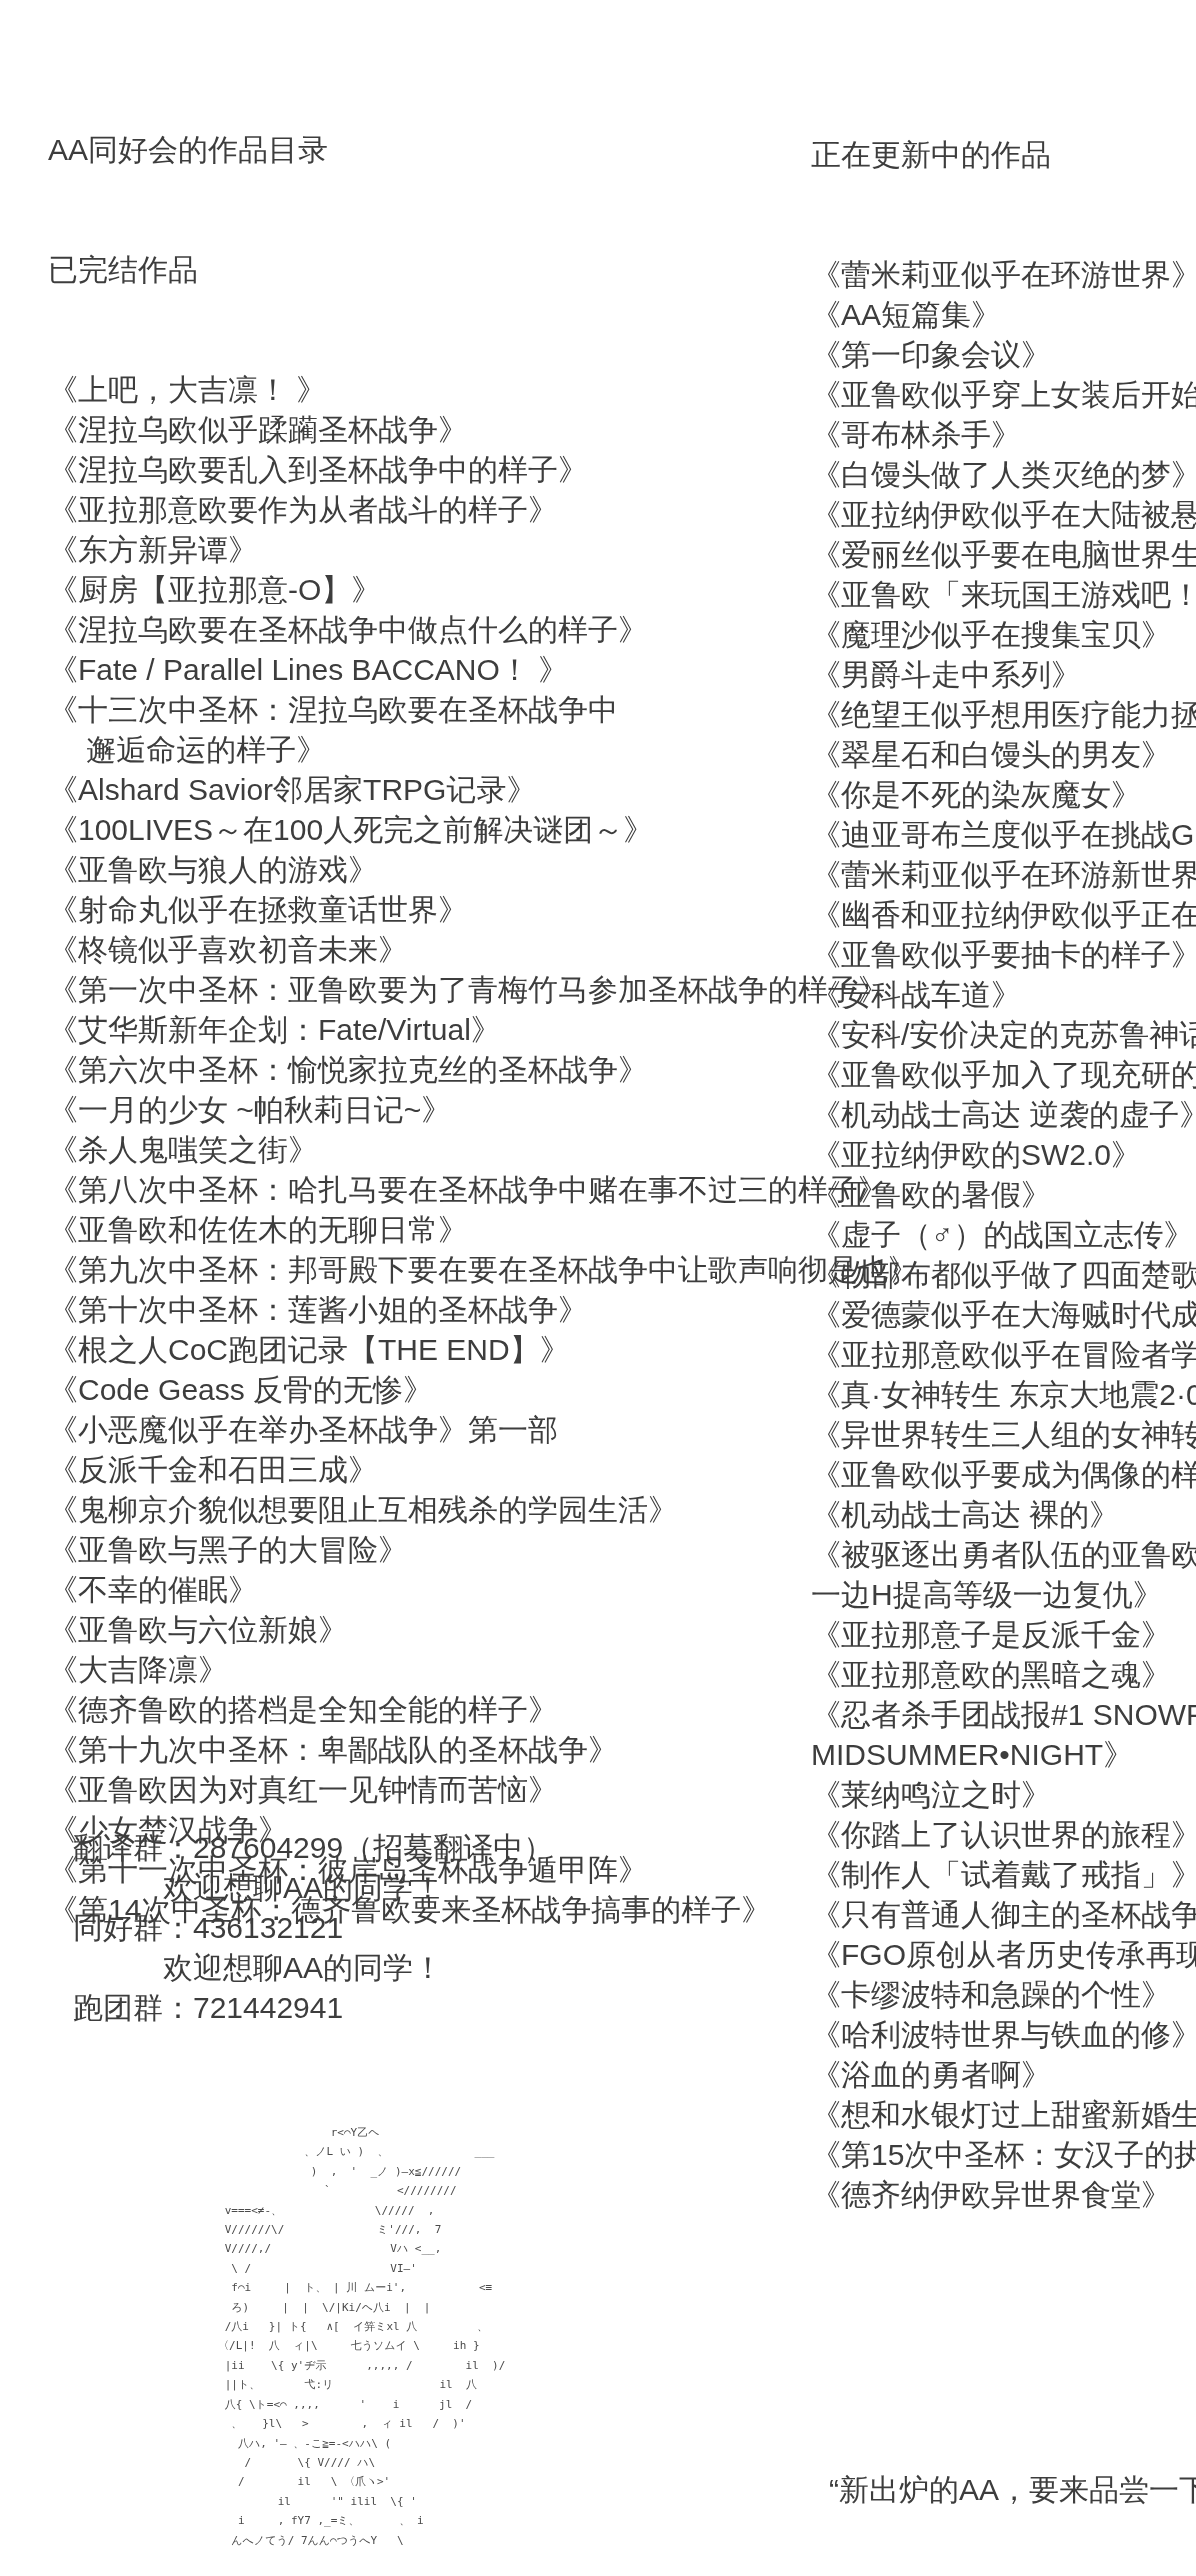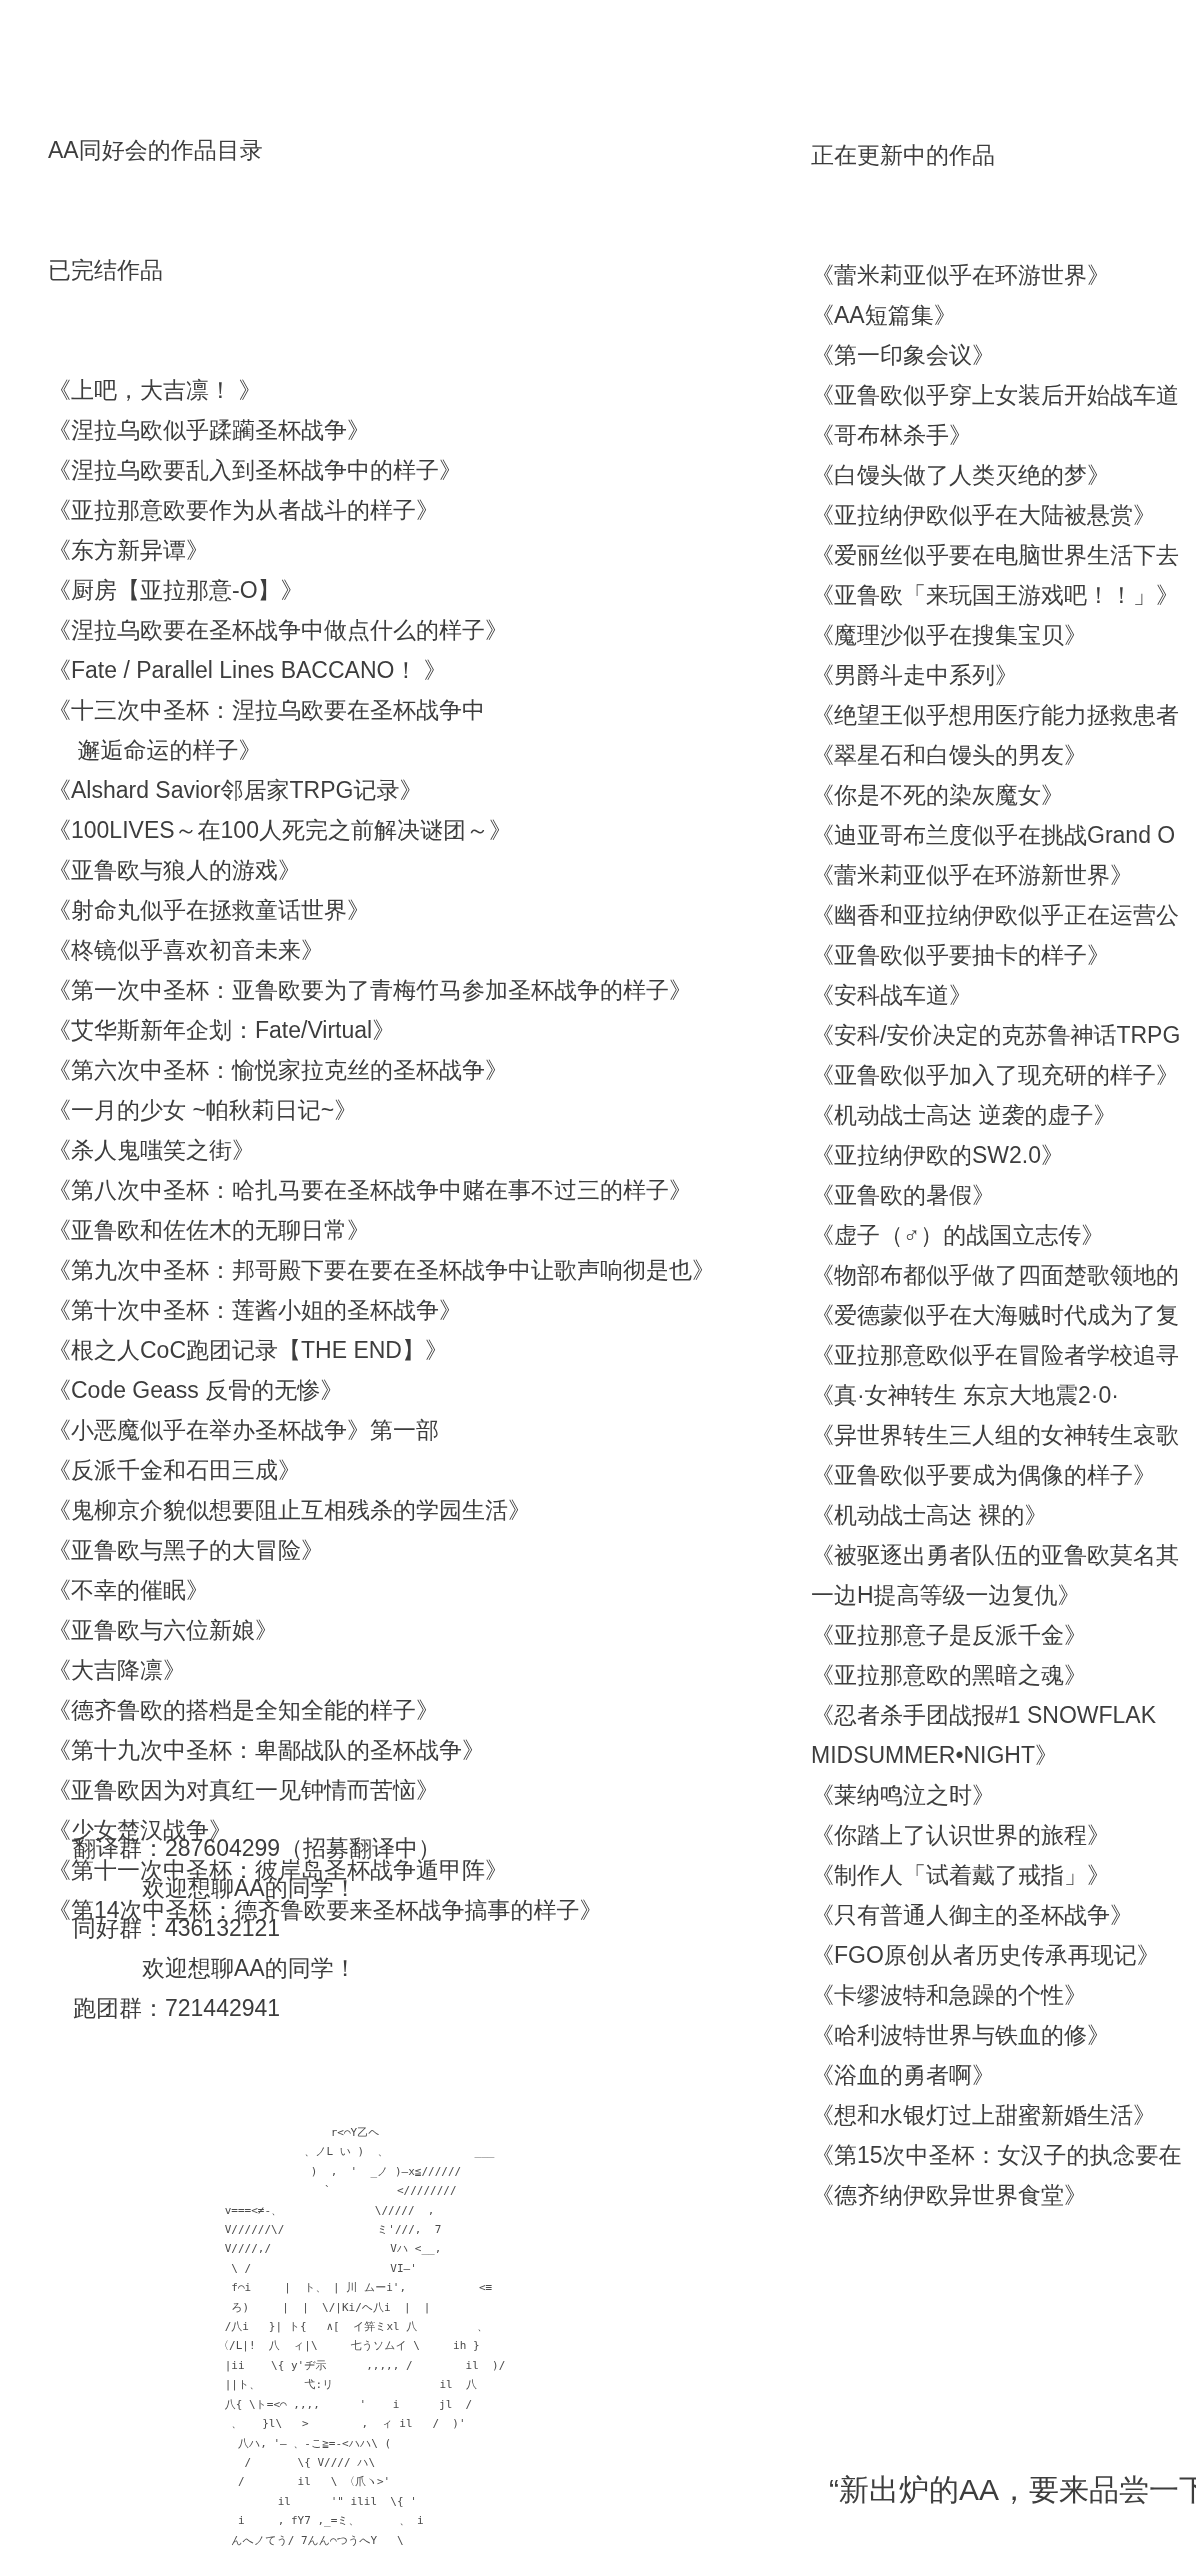--- a/index.html
+++ b/index.html
@@ -2,21 +2,21 @@
 <html><head>
 <meta charset="utf-8">
 <style>
   html,body{margin:0;padding:0;}
   body{
     width:1196px;height:2576px;position:relative;overflow:hidden;
     background:#ffffff;
     font-family:"Liberation Sans","DejaVu Sans",sans-serif;
     color:#3d3d3d;
   }
-  .col{position:absolute;white-space:pre;font-size:23px;line-height:40px;letter-spacing:0;}
+  .col{position:absolute;white-space:pre;font-size:30px;line-height:40px;letter-spacing:0;}
   .line{height:40px;white-space:pre;}
   #left-col{left:48px;top:50px;width:737px;}
   #right-col{left:811px;top:55px;width:398px;}
   #qq-groups{left:73px;top:1748px;}
   #ascii-art{
     position:absolute;left:185px;top:2112px;
     font-family:"DejaVu Sans Mono",monospace;
     font-size:11px;line-height:19.4px;white-space:pre;color:#4a4a4a;
   }
   #bottom-quote{

